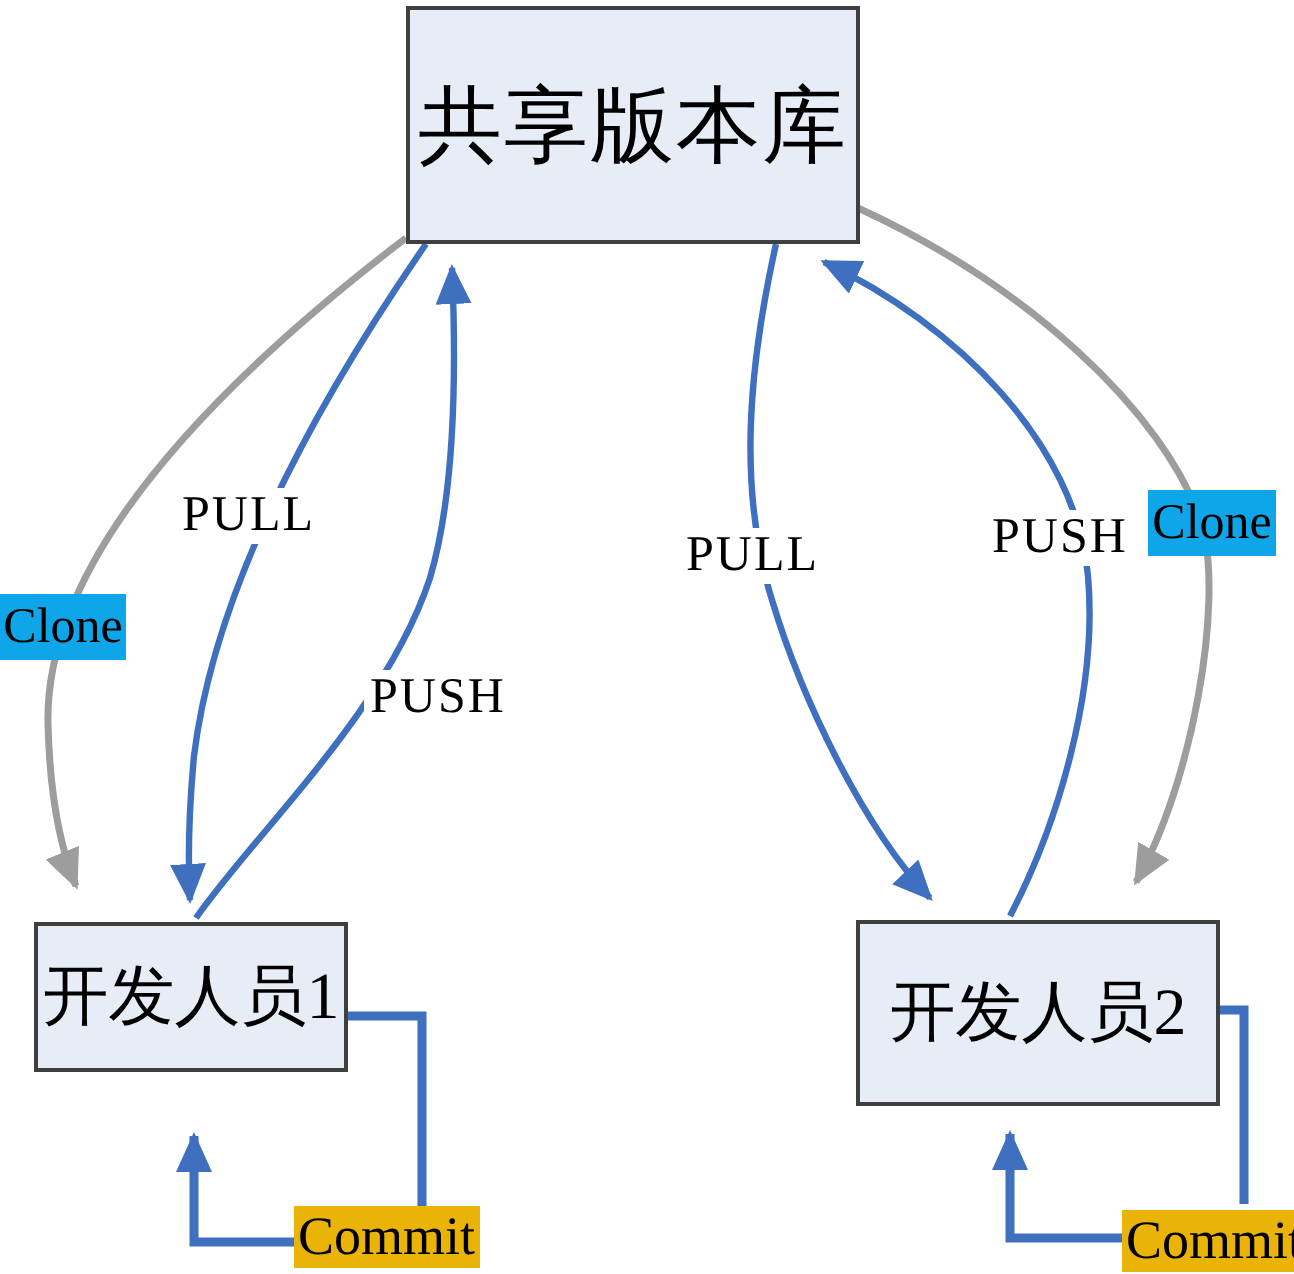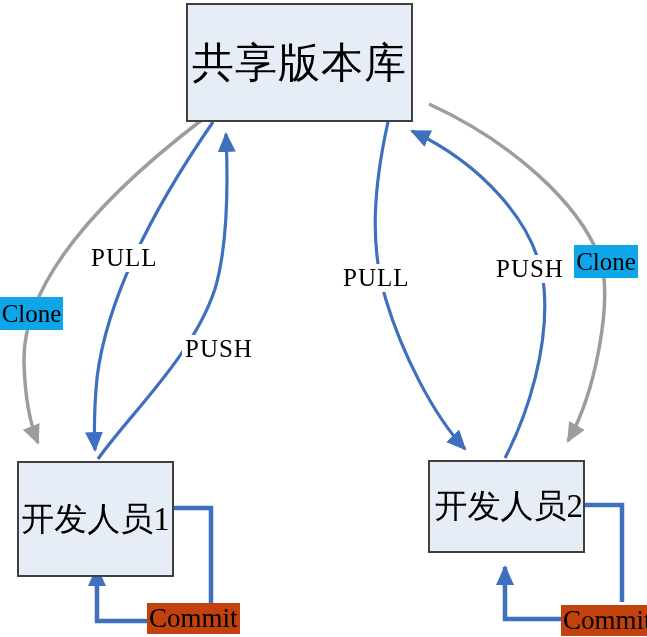--- a/index.html
+++ b/index.html
@@ -13,30 +13,30 @@
   .stage svg{position:absolute;left:0;top:0;z-index:1;}
   .node{
     position:absolute;
     background:#e7edf6;
     border:2px solid #3f3f3f;
     display:flex;align-items:center;justify-content:center;
     color:#000;
     z-index:3;
     box-sizing:border-box;
   }
-  .node.repo{left:186px;top:3px;width:227px;height:119px;font-size:42px;letter-spacing:1px;}
-  .node.dev1{left:17px;top:461px;width:157px;height:116px;font-size:33px;}
-  .node.dev2{left:428px;top:460px;width:157px;height:93px;font-size:33px;justify-content:flex-end;}
+  .node.repo{left:203px;top:3px;width:227px;height:119px;font-size:42px;letter-spacing:1px;}
+  .node.dev1{left:17px;top:461px;width:157px;height:75px;font-size:33px;}
+  .node.dev2{left:428px;top:460px;width:182px;height:93px;font-size:33px;}
   .lbl{
     position:absolute;z-index:2;color:#000;
     white-space:nowrap;
   }
   .lbl.op{background:#ffffff;font-size:25px;letter-spacing:1px;padding:0 3px;}
   .lbl.clone{background:#0ea5e9;font-size:25px;text-align:center;}
-  .lbl.commit{background:#c2410c;font-size:27px;padding:0 2px;}
+  .lbl.commit{background:#eab308;font-size:27px;padding:0 2px;}
   #pull-left-label{left:88px;top:244px;}
   #push-left-label{left:182px;top:335px;}
   #pull-right-label{left:340px;top:264px;}
   #push-right-label{left:493px;top:255px;}
   #clone-left-label{left:0px;top:297px;width:63px;height:33px;line-height:33px;}
   #clone-right-label{left:574px;top:245px;width:64px;height:33px;line-height:33px;}
   #commit1-label{left:147px;top:603px;}
   #commit2-label{left:561px;top:605px;}
 </style>
 </head>

